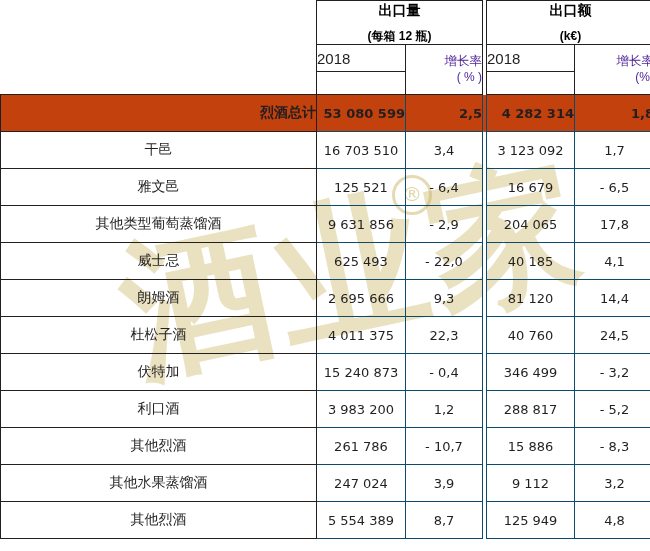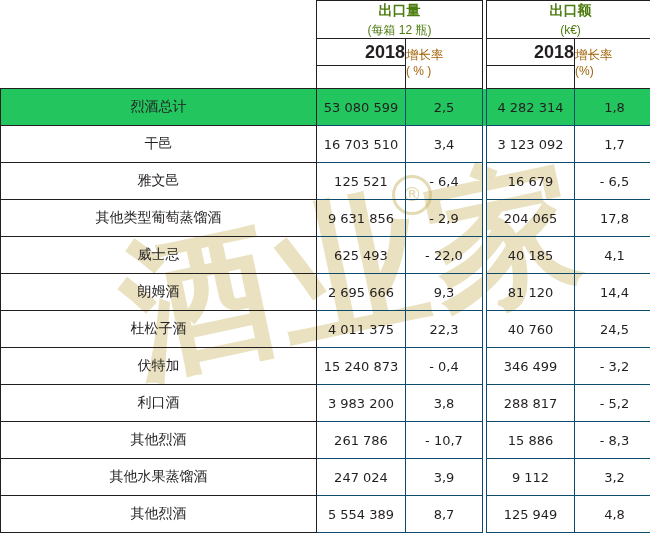--- a/index.html
+++ b/index.html
@@ -76,59 +76,60 @@
 
   .hdr-blank {
     border: none;
     background: #ffffff;
   }
   .hdr-cell {
     border: 1px solid #231f20;
     text-align: center;
     font-size: 14px;
     font-weight: bold;
-    color: #4d7c0f;
+    color: #000000;
     line-height: 1.35;
     padding: 6px 2px;
   }
   .hdr-sub {
     font-size: 12px;
+    font-weight: bold;
+    display: block;
+    margin-top: 8px;
+  }
+  .hdr-year {
+    border: 1px solid #231f20;
+    text-align: left;
+    font-size: 15px;
     font-weight: normal;
-    display: block;
-    margin-top: 2px;
-  }
-  .hdr-year {
-    border: 1px solid #231f20;
-    text-align: right;
-    font-size: 18px;
-    font-weight: bold;
     color: #231f20;
     height: 26px;
   }
   .hdr-growth {
     border: 1px solid #231f20;
-    text-align: left;
+    text-align: right;
     font-size: 12.5px;
-    color: #a16207;
+    color: #4c1d95;
     line-height: 1.25;
     height: 46px;
     padding: 3px 2px;
   }
   .hdr-growth .pct {
     display: block;
     font-size: 12px;
   }
   .gap-col {
     border: none;
     background: #ffffff;
     width: 4px;
   }
   tr.total-row td {
-    background: #22c55e;
-    font-weight: normal;
+    background: #c2410c;
+    font-weight: bold;
+    text-align: right;
   }
   td.lbl {
     border: 1px solid #231f20;
     text-align: center;
     font-size: 14px;
     color: #231f20;
     height: 36px;
     font-family: "DejaVu Sans", sans-serif;
   }
   td.val {
@@ -254,21 +255,21 @@
           <td class="lbl">伏特加</td>
           <td class="val">15 240 873</td>
           <td class="val">- 0,4</td>
           <td class="gap-col"></td>
           <td class="val">346 499</td>
           <td class="val">- 3,2</td>
         </tr>
         <tr>
           <td class="lbl">利口酒</td>
           <td class="val">3 983 200</td>
-          <td class="val">3,8</td>
+          <td class="val">1,2</td>
           <td class="gap-col"></td>
           <td class="val">288 817</td>
           <td class="val">- 5,2</td>
         </tr>
         <tr>
           <td class="lbl">其他烈酒</td>
           <td class="val">261 786</td>
           <td class="val">- 10,7</td>
           <td class="gap-col"></td>
           <td class="val">15 886</td>

